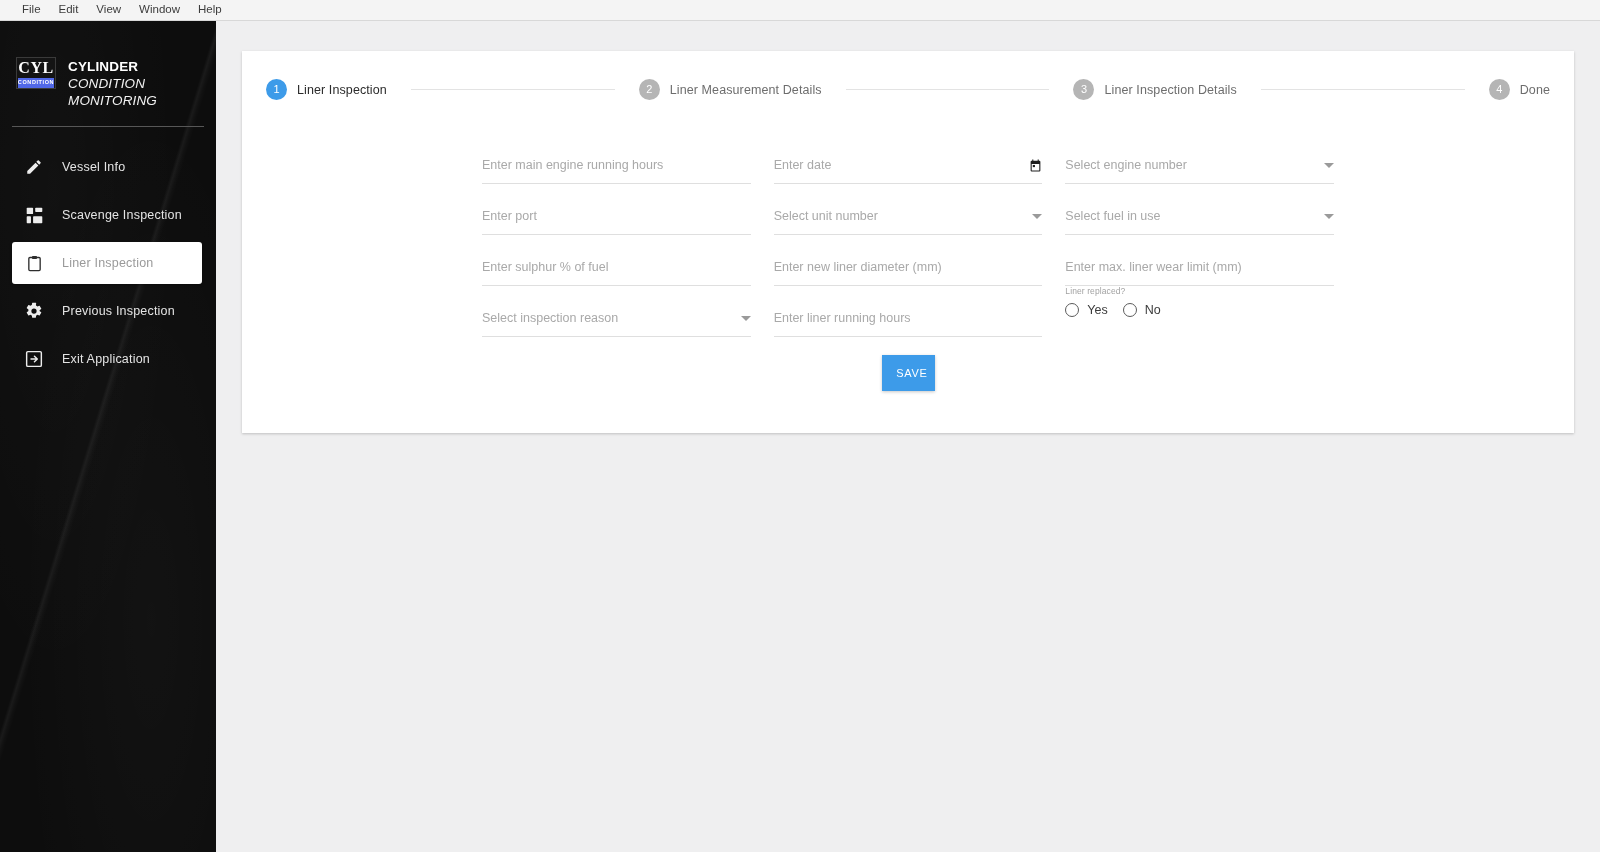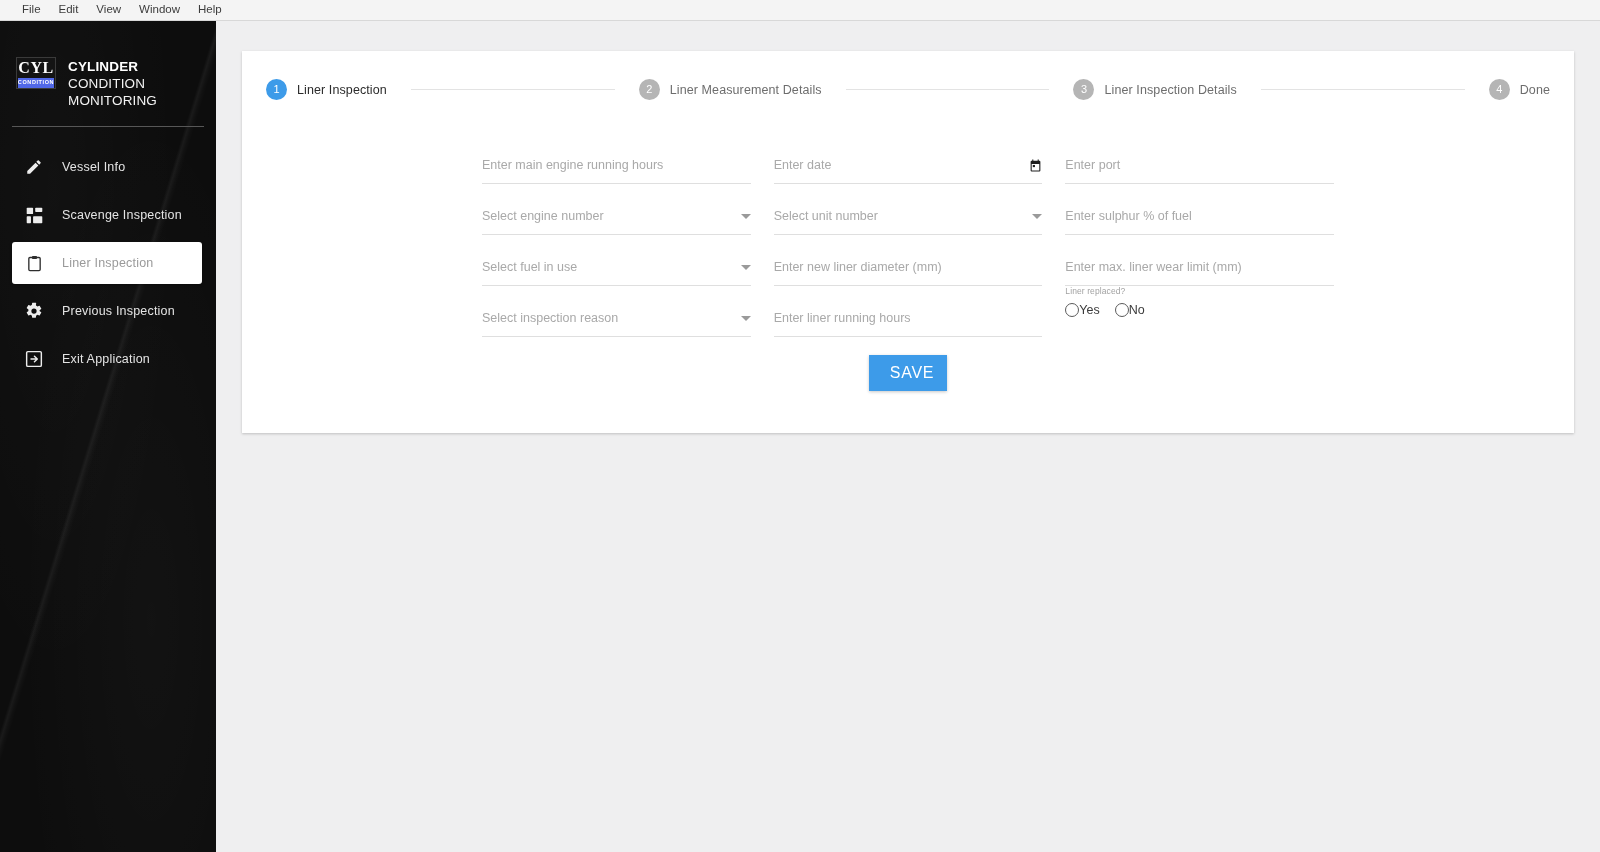--- a/index.html
+++ b/index.html
@@ -86,21 +86,21 @@
     line-height: 1;
   }
   .brand-text {
     color: #ffffff;
     font-size: 13.5px;
     line-height: 17px;
     letter-spacing: 0.15px;
     padding-top: 1px;
   }
   .brand-text .bold { font-weight: 700; }
-  .brand-text .thin { font-weight: 400; color: #f2f2f2; }
+  .brand-text .thin { font-weight: 400; color: #f2f2f2; font-style: italic; }
 
   .sb-divider {
     position: relative;
     height: 1px;
     background: #575757;
     margin: 17px 12px 0 12px;
   }
 
   .nav { position: relative; margin-top: 19px; }
   .nav-item {
@@ -249,44 +249,44 @@
     padding-top: 0;
   }
   .radio-legend {
     font-size: 8.5px;
     color: #a2a2a2;
     letter-spacing: 0.1px;
     line-height: 10px;
     margin-bottom: 7px;
   }
   .radio-row { display: flex; align-items: center; gap: 15px; }
-  .radio-opt { display: flex; align-items: center; }
+  .radio-opt { display: flex; align-items: center; gap: 8px; }
   .radio-dot {
     width: 14px; height: 14px;
     border-radius: 50%;
     border: 1.6px solid #5b5b5b;
     background: transparent;
     flex: 0 0 14px;
   }
   .radio-text { font-size: 12.5px; color: #3b3b3b; line-height: 14px; }
 
   
   .save-wrap {
     width: 852px;
     display: flex;
     justify-content: center;
     margin-top: 18px;
   }
   .save-btn {
-    width: 78px; height: 36px;
+    width: 53px; height: 36px;
     background: #3d9be9;
     color: #ffffff;
     border: none;
     font-family: "Liberation Sans", sans-serif;
-    font-size: 16px;
+    font-size: 11px;
     letter-spacing: 0.7px;
     box-shadow: 0 1px 3px rgba(0,0,0,0.22);
     cursor: pointer;
     padding-left: 8px;
   }
 </style>
 </head>
 <body>
 
 <div class="menubar">
@@ -414,48 +414,48 @@
                 <svg width="13" height="13" viewBox="0 0 24 24" fill="currentColor">
                     <path d="M19 3h-1V1h-2v2H8V1H6v2H5a2 2 0 0 0-2 2v16a2 2 0 0 0 2 2h14a2 2 0 0 0 2-2V5a2 2 0 0 0-2-2zm0 18H5V9h14v12z"></path>
                     <rect x="7" y="11" width="4" height="4"></rect>
                   </svg>
               </span>
             </div>
           </div>
 
           <div class="field">
             <div class="fld-inner">
-              <input class="fld-input" type="text" placeholder="Enter port" style="">
-            </div>
-          </div>
-
-          <div class="field">
-            <div class="fld-inner">
               <span class="fld-select">Select engine number</span>
               <span class="caret"></span>
             </div>
           </div>
 
           <div class="field">
             <div class="fld-inner">
+              <input class="fld-input" type="text" placeholder="Enter port" style="">
+            </div>
+          </div>
+
+          <div class="field">
+            <div class="fld-inner">
               <span class="fld-select">Select unit number</span>
               <span class="caret"></span>
             </div>
           </div>
 
           <div class="field">
             <div class="fld-inner">
-              <input class="fld-input" type="text" placeholder="Enter sulphur % of fuel" style="">
-            </div>
-          </div>
-
-          <div class="field">
-            <div class="fld-inner">
               <span class="fld-select">Select fuel in use</span>
               <span class="caret"></span>
+            </div>
+          </div>
+
+          <div class="field">
+            <div class="fld-inner">
+              <input class="fld-input" type="text" placeholder="Enter sulphur % of fuel" style="">
             </div>
           </div>
 
           <div class="field">
             <div class="fld-inner">
               <input class="fld-input" type="text" placeholder="Enter new liner diameter (mm)" style="">
             </div>
           </div>
 
           <div class="field">

